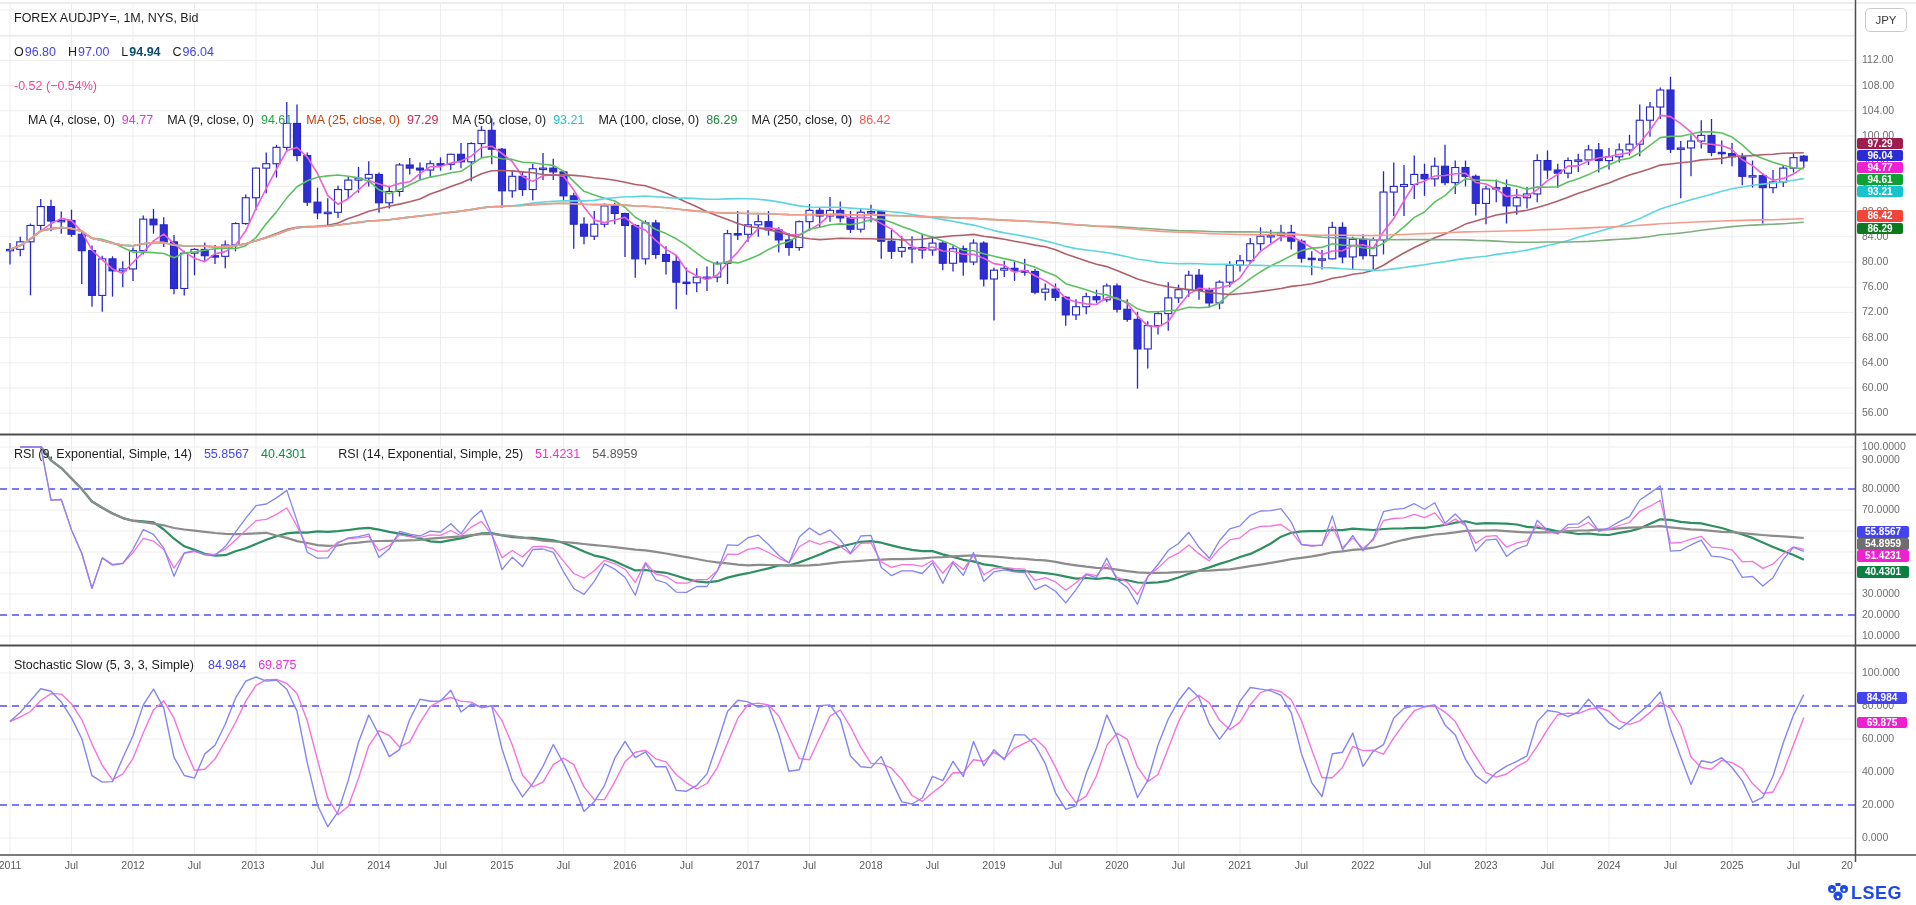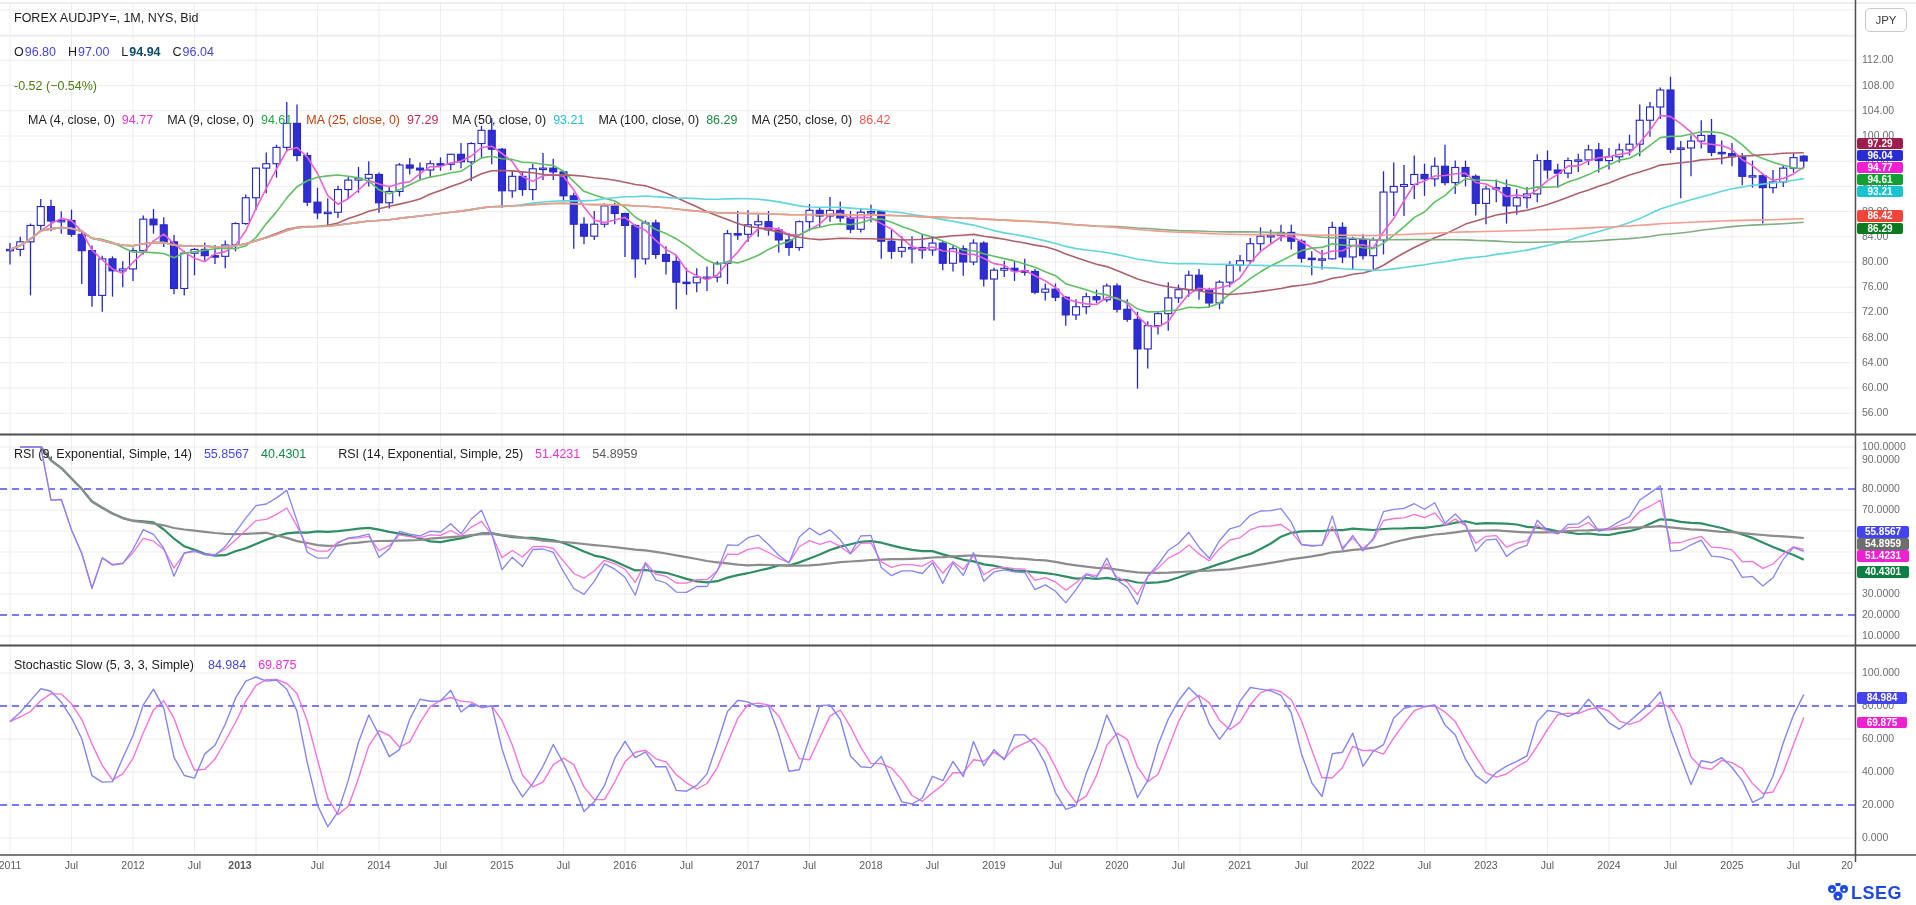--- a/index.html
+++ b/index.html
@@ -491,21 +491,21 @@
         </span>
         <span class="quote">
           <span style="color: rgb(28, 28, 28);">L</span>
           <span style="color: #0c4a6e; font-weight: bold;">94.94</span>
         </span>
         <span class="quote">
           <span style="color: rgb(28, 28, 28);">C</span>
           <span style="color: rgb(69, 69, 224);">96.04</span>
         </span>
       </span>
-    <span class="val" id="chg" style="color: #4d7c0f;">-0.52 (−0.54%)</span>
+    <span class="val" id="chg" style="color: #ec4899;">-0.52 (−0.54%)</span>
     <span id="ma-legend" style="display:inline-flex;">
         <span class="ma-item">
           <span style="color: rgb(28, 28, 28);">MA (4, close, 0)</span>
           <span style="color: rgb(232, 53, 201);">94.77</span>
         </span>
         <span class="ma-item">
           <span style="color: rgb(28, 28, 28);">MA (9, close, 0)</span>
           <span style="color: rgb(30, 168, 62);">94.61</span>
         </span>
         <span class="ma-item">
@@ -592,21 +592,21 @@
       <div class="badge" style="top: 526.227px; width: 52px; background: rgb(67, 67, 239);">55.8567</div>
       <div class="badge" style="top: 538.327px; width: 52px; background: rgb(110, 110, 110);">54.8959</div>
       <div class="badge" style="top: 550.427px; width: 52px; background: rgb(239, 31, 210);">51.4231</div>
       <div class="badge" style="top: 566.347px; width: 52px; background: rgb(12, 128, 64);">40.4301</div>
       <div class="badge" style="top: 692.026px; width: 50px; background: rgb(67, 67, 239);">84.984</div>
       <div class="badge" style="top: 716.956px; width: 50px; background: rgb(239, 31, 210);">69.875</div>
       <div class="xlbl" style="left: -12px;">2011</div>
       <div class="xlbl" style="left: 49.5px;">Jul</div>
       <div class="xlbl" style="left: 111px;">2012</div>
       <div class="xlbl" style="left: 172.5px;">Jul</div>
-      <div class="xlbl" style="left: 218px; font-weight: bold;">2013</div>
+      <div class="xlbl" style="left: 231px;">2013</div>
       <div class="xlbl" style="left: 295.5px;">Jul</div>
       <div class="xlbl" style="left: 357px;">2014</div>
       <div class="xlbl" style="left: 418.5px;">Jul</div>
       <div class="xlbl" style="left: 480px;">2015</div>
       <div class="xlbl" style="left: 541.5px;">Jul</div>
       <div class="xlbl" style="left: 603px;">2016</div>
       <div class="xlbl" style="left: 664.5px;">Jul</div>
       <div class="xlbl" style="left: 726px;">2017</div>
       <div class="xlbl" style="left: 787.5px;">Jul</div>
       <div class="xlbl" style="left: 849px;">2018</div>

